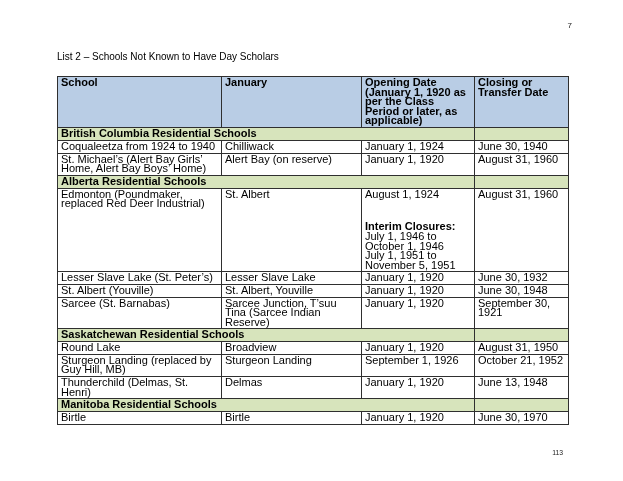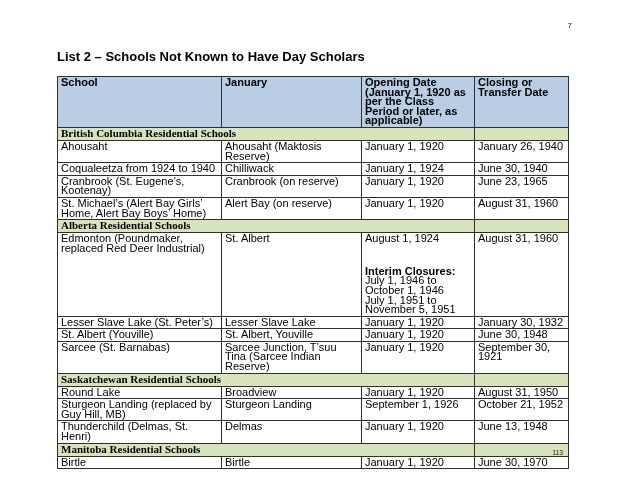--- a/index.html
+++ b/index.html
@@ -17,21 +17,21 @@
   .page-num-top{
     position:absolute;top:21px;right:51px;
     font-size:8px;line-height:9px;color:#222;
   }
   .page-num-bottom{
     position:absolute;top:449px;right:60px;
     font-size:6.8px;line-height:8px;color:#222;
   }
   .doc-title{
     position:absolute;left:57px;top:52px;
-    font-size:13px;font-weight:bold;line-height:10px;white-space:nowrap;
+    font-size:10px;font-weight:normal;line-height:10px;white-space:nowrap;
   }
   table.schools-table{
     position:absolute;left:57px;top:76px;width:512px;
     border-collapse:collapse;table-layout:fixed;
     font-size:11px;line-height:9.6px;
   }
   .schools-table th,.schools-table td{
     border:1px solid var(--border);
     vertical-align:top;text-align:left;
     padding:1px 3px 1px 3px;
@@ -39,21 +39,20 @@
   }
   .schools-table th{
     background:var(--header-bg);
     font-weight:bold;
     height:45px;
   }
   tr.section-row td{
     background:var(--section-bg);
     font-weight:bold;
     height:13px;
-    font-family:Liberation Serif, serif;
   }
   tr.data-row td{height:12px;}
   .interim-label{font-weight:bold;margin-top:23px;}
 </style>
 </head>
 <body>
 
 <div class="page">
 
   <div class="page-num-top">7</div>
@@ -78,36 +77,24 @@
         <th>Closing or Transfer Date</th>
       </tr>
     </thead>
     <tbody>
 
       <tr class="section-row">
         <td colspan="3">British Columbia Residential Schools</td>
         <td></td>
       </tr>
       <tr class="data-row">
-        <td>Ahousaht</td>
-        <td>Ahousaht (Maktosis Reserve)</td>
-        <td>January 1, 1920</td>
-        <td>January 26, 1940</td>
-      </tr>
-      <tr class="data-row">
         <td>Coqualeetza from 1924 to 1940</td>
         <td>Chilliwack</td>
         <td>January 1, 1924</td>
         <td>June 30, 1940</td>
-      </tr>
-      <tr class="data-row">
-        <td>Cranbrook (St. Eugene’s, Kootenay)</td>
-        <td>Cranbrook (on reserve)</td>
-        <td>January 1, 1920</td>
-        <td>June 23, 1965</td>
       </tr>
       <tr class="data-row">
         <td>St. Michael’s (Alert Bay Girls’ Home, Alert Bay Boys’ Home)</td>
         <td>Alert Bay (on reserve)</td>
         <td>January 1, 1920</td>
         <td>August 31, 1960</td>
       </tr>
 
       <tr class="section-row">
         <td colspan="3">Alberta Residential Schools</td>
@@ -121,21 +108,21 @@
           <div class="interim-label">Interim Closures:</div>
           <div>July 1, 1946 to October 1, 1946</div>
           <div>July 1, 1951 to November 5, 1951</div>
         </td>
         <td>August 31, 1960</td>
       </tr>
       <tr class="data-row">
         <td>Lesser Slave Lake (St. Peter’s)</td>
         <td>Lesser Slave Lake</td>
         <td>January 1, 1920</td>
-        <td>January 30, 1932</td>
+        <td>June 30, 1932</td>
       </tr>
       <tr class="data-row">
         <td>St. Albert (Youville)</td>
         <td>St. Albert, Youville</td>
         <td>January 1, 1920</td>
         <td>June 30, 1948</td>
       </tr>
       <tr class="data-row">
         <td>Sarcee (St. Barnabas)</td>
         <td>Sarcee Junction, T’suu Tina (Sarcee Indian Reserve)</td>

